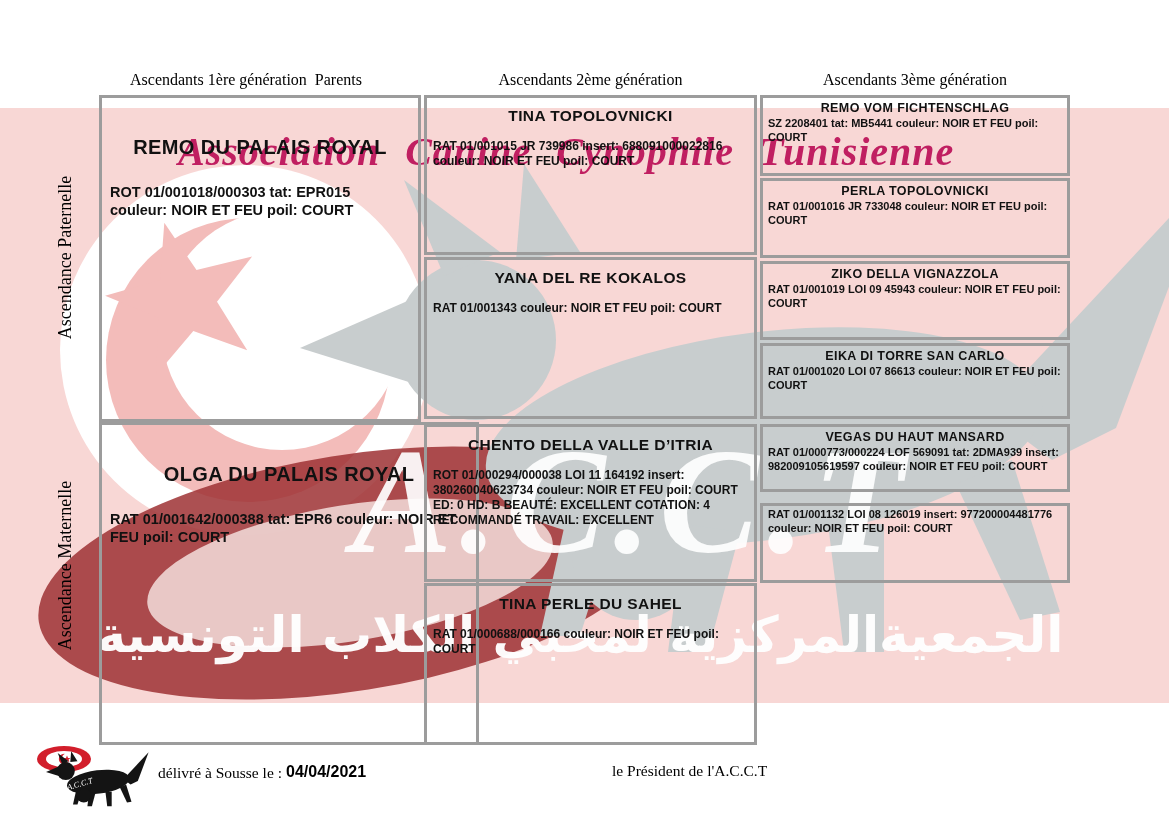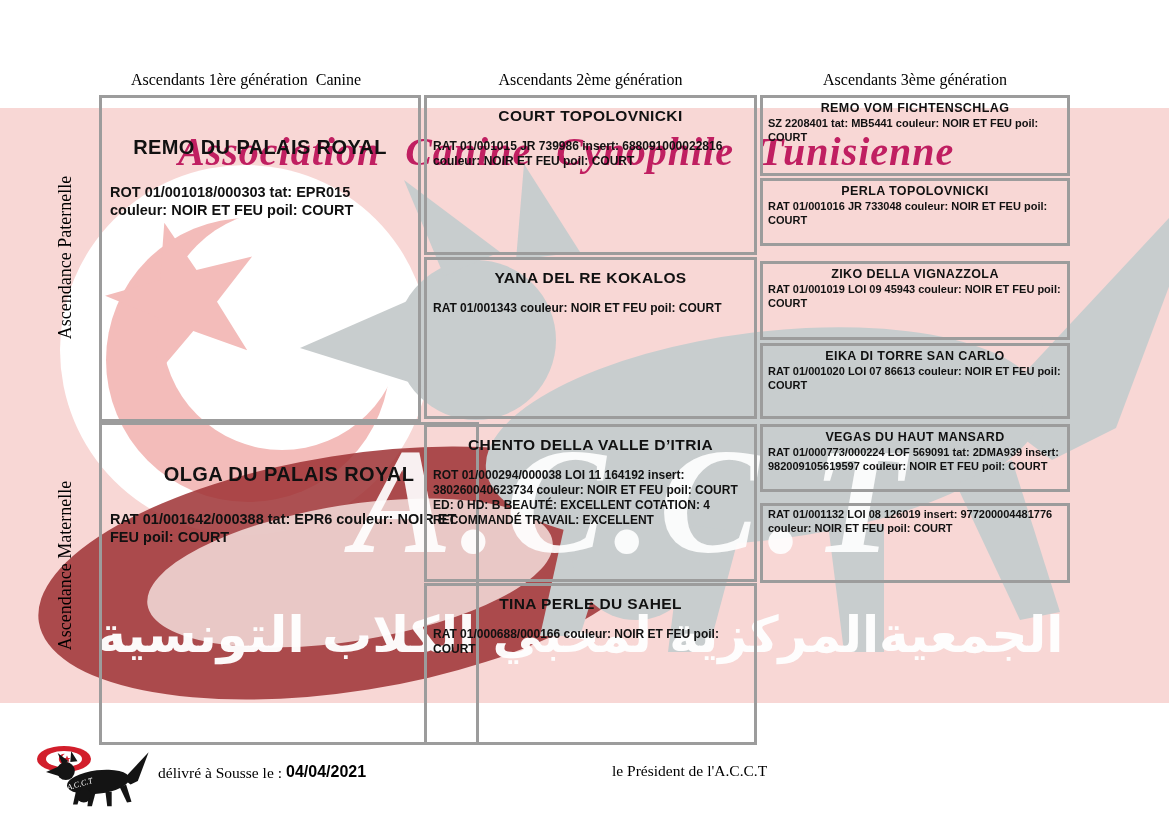--- a/index.html
+++ b/index.html
@@ -66,21 +66,21 @@
   
   .b-father { left:99px;  top:95px;  width:322px; height:327px; }
   .b-mother { left:99px;  top:422px; width:380px; height:323px; }
   
   .b-pgf { left:424px; top:95px;  width:333px; height:160px; }
   .b-pgm { left:424px; top:257px; width:333px; height:162px; }
   .b-mgf { left:424px; top:424px; width:333px; height:158px; }
   .b-mgm { left:424px; top:583px; width:333px; height:162px; }
   
   .b-g1 { left:760px; top:95px;  width:310px; height:81px; }
-  .b-g2 { left:760px; top:178px; width:310px; height:68px; }
+  .b-g2 { left:760px; top:178px; width:310px; height:80px; }
   .b-g3 { left:760px; top:261px; width:310px; height:79px; }
   .b-g4 { left:760px; top:343px; width:310px; height:76px; }
   .b-g5 { left:760px; top:424px; width:310px; height:68px; }
   .b-g6 { left:760px; top:503px; width:310px; height:80px; }
 
   
   .footer-logo { position:absolute; left:30px; top:745px; z-index:2; }
   .f-issued {
     position:absolute; left:158px; top:764px; font-family:"Liberation Serif", serif;
     font-size:15.5px; color:#000; z-index:2;
@@ -130,38 +130,38 @@
         <ellipse cx="350" cy="465" rx="315" ry="118" fill="#9d3134" opacity="0.85" transform="rotate(-9 350 465)"></ellipse>
         <ellipse cx="350" cy="465" rx="205" ry="68" fill="#efd6d4" opacity="0.9" transform="rotate(-9 350 465)"></ellipse>
       </g>
       <use href="#dog-silhouette" transform="translate(300,80) scale(8)" fill="#c8cdce"></use>
     </svg>
     <div class="wm-latin">Association Canine Cynophile Tunisienne</div>
     <div class="wm-acct">A.C.C.T</div>
     <div class="wm-arabic">الجمعيةالمركزية لمحبي الكلاب التونسية</div>
   </div>
 
-  <div class="col-header ch1">Ascendants 1ère génération  Canine</div>
+  <div class="col-header ch1">Ascendants 1ère génération  Parents</div>
   <div class="col-header ch2">Ascendants 2ème génération</div>
   <div class="col-header ch3">Ascendants 3ème génération</div>
 
   <div class="side-label sl-pat">Ascendance Paternelle</div>
   <div class="side-label sl-mat">Ascendance Maternelle</div>
 
   <div class="box gen1 b-father">
     <div class="bname">REMO DU PALAIS ROYAL</div>
     <div class="bdetails">ROT 01/001018/000303 tat: EPR015 couleur: NOIR ET FEU poil: COURT</div>
   </div>
   <div class="box gen1 b-mother">
     <div class="bname">OLGA DU PALAIS ROYAL</div>
     <div class="bdetails">RAT 01/001642/000388 tat: EPR6 couleur: NOIR ET FEU poil: COURT</div>
   </div>
 
   <div class="box gen2 b-pgf">
-    <div class="bname">COURT TOPOLOVNICKI</div>
+    <div class="bname">TINA TOPOLOVNICKI</div>
     <div class="bdetails">RAT 01/001015 JR 739986 insert: 688091000022816 couleur: NOIR ET FEU poil: COURT</div>
   </div>
   <div class="box gen2 b-pgm">
     <div class="bname">YANA DEL RE KOKALOS</div>
     <div class="bdetails">RAT 01/001343 couleur: NOIR ET FEU poil: COURT</div>
   </div>
   <div class="box gen2 b-mgf">
     <div class="bname">CHENTO DELLA VALLE D’ITRIA</div>
     <div class="bdetails">ROT 01/000294/000038 LOI 11 164192 insert: 380260040623734 couleur: NOIR ET FEU poil: COURT ED: 0 HD: B BEAUTÉ: EXCELLENT COTATION: 4 RECOMMANDÉ TRAVAIL: EXCELLENT</div>
   </div>

